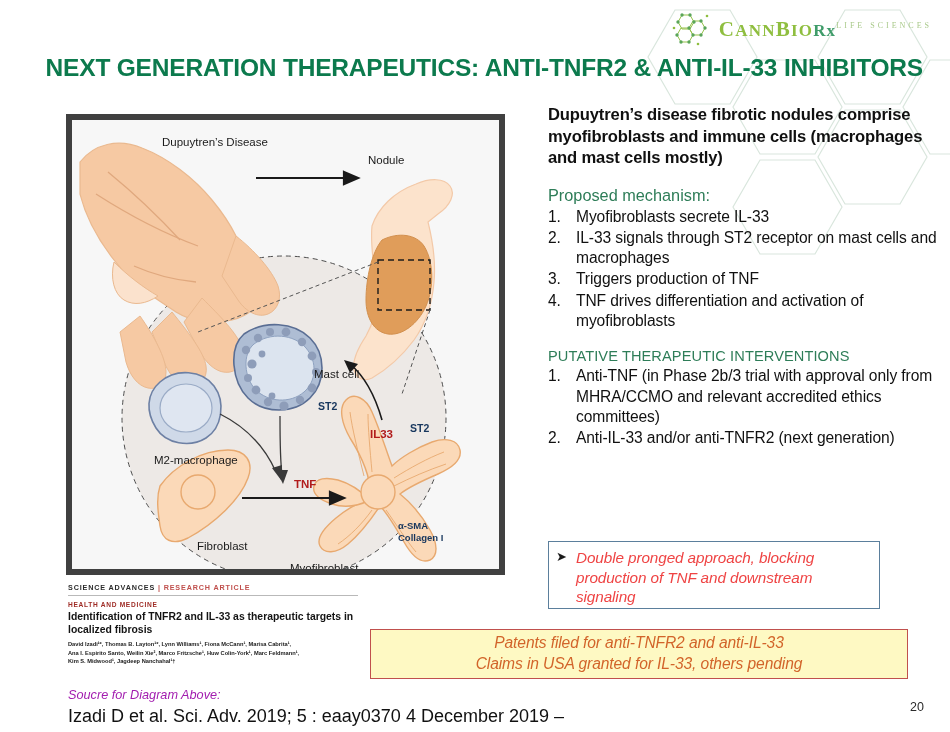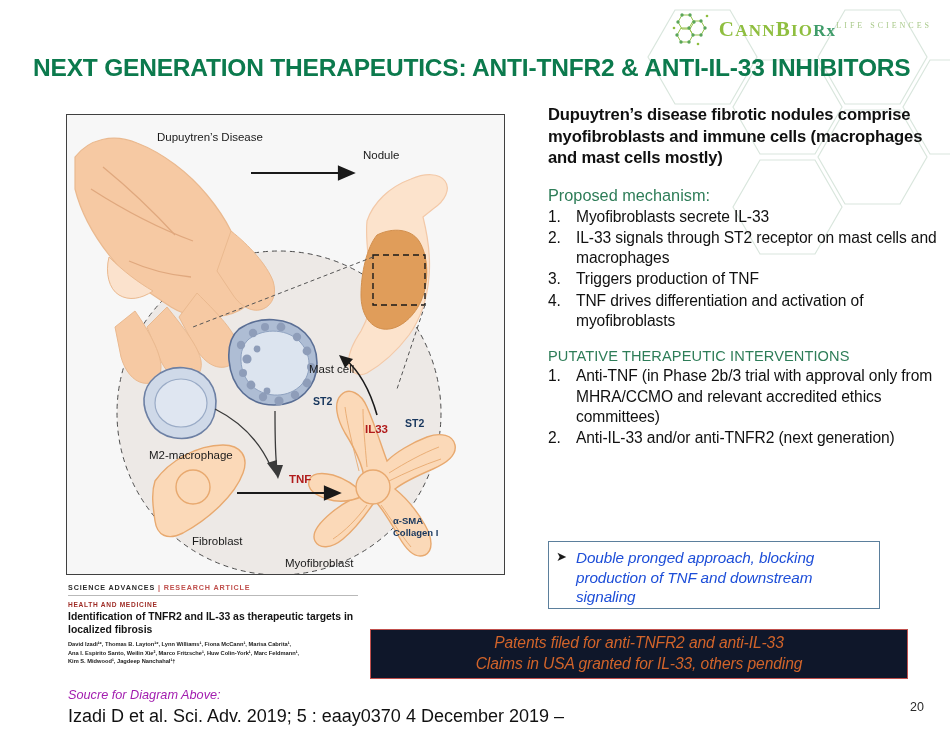--- a/index.html
+++ b/index.html
@@ -21,27 +21,27 @@
       font-family:"Liberation Serif", serif;}
   #brand-logo .logo-name .cap{font-size:21px;}
   #brand-logo .logo-name .rx{color:#3f9c6a;}
   #brand-logo .logo-sub{font-size:8px;letter-spacing:3.0px;color:#a9c98a;margin-top:3px;
       font-family:"Liberation Serif", serif;}
 
   
   #slide-title{
     position:absolute;left:33px;top:54px;width:890px;
     font-size:24.5px;font-weight:bold;color:#0c7a4d;
-    letter-spacing:-0.2px;white-space:nowrap;
+    letter-spacing:-0.2px;white-space:nowrap;text-align:right;
   }
 
   
   #figure-panel{
     position:absolute;left:66px;top:114px;width:439px;height:461px;
-    background:#ef4444;border:1px solid #404040;box-sizing:border-box;overflow:hidden;
+    background:#ef4444;border:6px solid #404040;box-sizing:border-box;overflow:hidden;
   }
   #figure-panel svg{display:block;}
 
   
   #journal-block{position:absolute;left:68px;top:583px;width:290px;}
   #journal-block .jline1{font-size:7.2px;letter-spacing:0.85px;color:#2b2b2b;font-weight:bold;}
   #journal-block .jline1 .red{color:#c0504d;font-weight:bold;}
   #journal-block .jrule{border-top:1px solid #b9b9b9;margin:3px 0 5px 0;}
   #journal-block .jsection{font-size:6.6px;letter-spacing:0.7px;color:#9e2b25;font-weight:bold;margin-bottom:3px;}
   #journal-block .jtitle{font-size:10.4px;font-weight:bold;color:#141414;line-height:1.22;margin-bottom:4px;}
@@ -63,27 +63,27 @@
   
   #callout-box{
     position:absolute;left:548px;top:541px;width:332px;height:68px;
     border:1px solid #5b7f9c;box-sizing:border-box;background:#ffffff;
     display:flex;padding:6px 8px 6px 7px;
   }
   #callout-box .arrow-bullet{
     flex:0 0 20px;font-size:13px;color:#1a1a1a;line-height:1.3;padding-top:1px;
   }
   #callout-box .callout-text{
-    font-size:15.3px;font-style:italic;color:#1d4ed8;line-height:1.28;letter-spacing:-0.1px;
+    font-size:15.3px;font-style:italic;color:#ef4444;line-height:1.28;letter-spacing:-0.1px;
   }
 
   
   #patent-box{
     position:absolute;left:370px;top:629px;width:538px;height:50px;
-    border:1.5px solid #c0504d;box-sizing:border-box;background:#0f172a;
+    border:1.5px solid #c0504d;box-sizing:border-box;background:#fef9c3;
     display:flex;flex-direction:column;align-items:center;justify-content:center;
   }
   #patent-box .pline{
     font-size:15.6px;font-style:italic;color:#d2642a;line-height:1.33;text-align:center;
     letter-spacing:-0.1px;
   }
 
   
   #source-block{position:absolute;left:68px;top:686px;width:520px;}
   #source-block .s1{font-size:12.7px;font-style:italic;color:#a21caf;line-height:1.42;}

